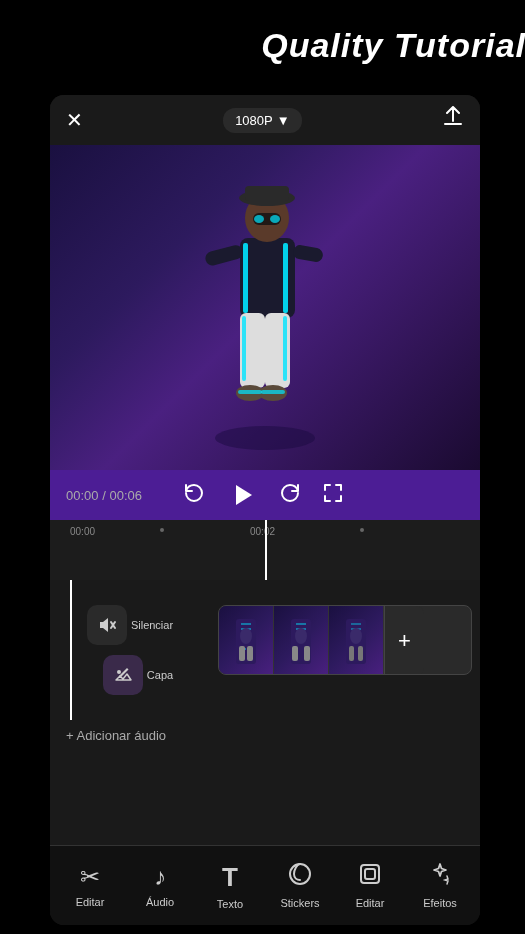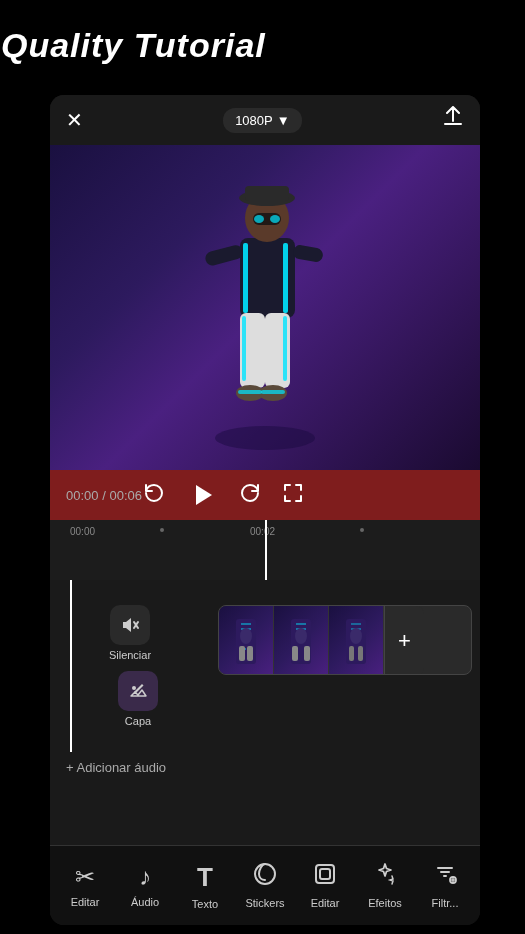--- a/index.html
+++ b/index.html
@@ -14,21 +14,21 @@
 
     
     .title-bar {
       position: absolute;
       top: 0;
       left: 1px;
       width: 100%;
       height: 90px;
       display: flex;
       align-items: center;
-      justify-content: flex-start;
+      justify-content: flex-end;
       background: #000;
       z-index: 10;
     }
     .title-text {
       font-size: 34px;
       font-weight: 900;
       color: #fff;
       text-shadow: -2px -2px 0 #000, 2px -2px 0 #000, -2px 2px 0 #000, 2px 2px 0 #000,
                    -3px 0 0 #000, 3px 0 0 #000, 0 -3px 0 #000, 0 3px 0 #000;
       font-style: italic;
@@ -111,24 +111,24 @@
       justify-content: center;
     }
     .character-svg {
       width: 160px;
       height: 300px;
     }
 
     
     .playback-bar {
       height: 50px;
-      background: #7f1d1d;
-      display: flex;
-      align-items: center;
-      justify-content: flex-start;
+      background: #4c1d95;
+      display: flex;
+      align-items: center;
+      justify-content: space-between;
       padding: 0 16px;
     }
     .time-display {
       color: #aaa;
       font-size: 13px;
     }
     .playback-center {
       display: flex;
       gap: 20px;
       align-items: center;
@@ -185,21 +185,21 @@
     .track-labels {
       width: 160px;
       display: flex;
       flex-direction: column;
       gap: 10px;
       padding: 10px 10px;
       align-items: center;
     }
     .track-label {
       display: flex;
-      flex-direction: column;
+      flex-direction: row;
       align-items: center;
       gap: 4px;
       cursor: pointer;
     }
     .track-icon {
       width: 40px;
       height: 40px;
       background: #2a2a2a;
       border-radius: 10px;
       display: flex;
@@ -525,25 +525,15 @@
     </div>
     <div class="tool-item">
       <span class="tool-icon">
         <svg width="24" height="24" viewBox="0 0 24 24" fill="none">
           <path d="M12 2l1.5 4.5L18 8l-4.5 1.5L12 14l-1.5-4.5L6 8l4.5-1.5z" stroke="#ccc" stroke-width="1.8" stroke-linejoin="round"></path>
           <path d="M19 14l1 3-3 1 3 1-1 3" stroke="#ccc" stroke-width="1.5" stroke-linecap="round"></path>
         </svg>
       </span>
       <span class="tool-label">Efeitos</span>
     </div>
-    <div class="tool-item">
-      <span class="tool-icon">
-        <svg width="24" height="24" viewBox="0 0 24 24" fill="none">
-          <path d="M5 6h14M8 10h8M11 14h2" stroke="#ccc" stroke-width="2" stroke-linecap="round"></path>
-          <circle cx="20" cy="18" r="3" stroke="#ccc" stroke-width="1.8"></circle>
-          <path d="M18.5 18h3M20 16.5v3" stroke="#ccc" stroke-width="1.5" stroke-linecap="round"></path>
-        </svg>
-      </span>
-      <span class="tool-label">Filtr...</span>
-    </div>
   </div>
 
 </div>
 
 </body></html>

